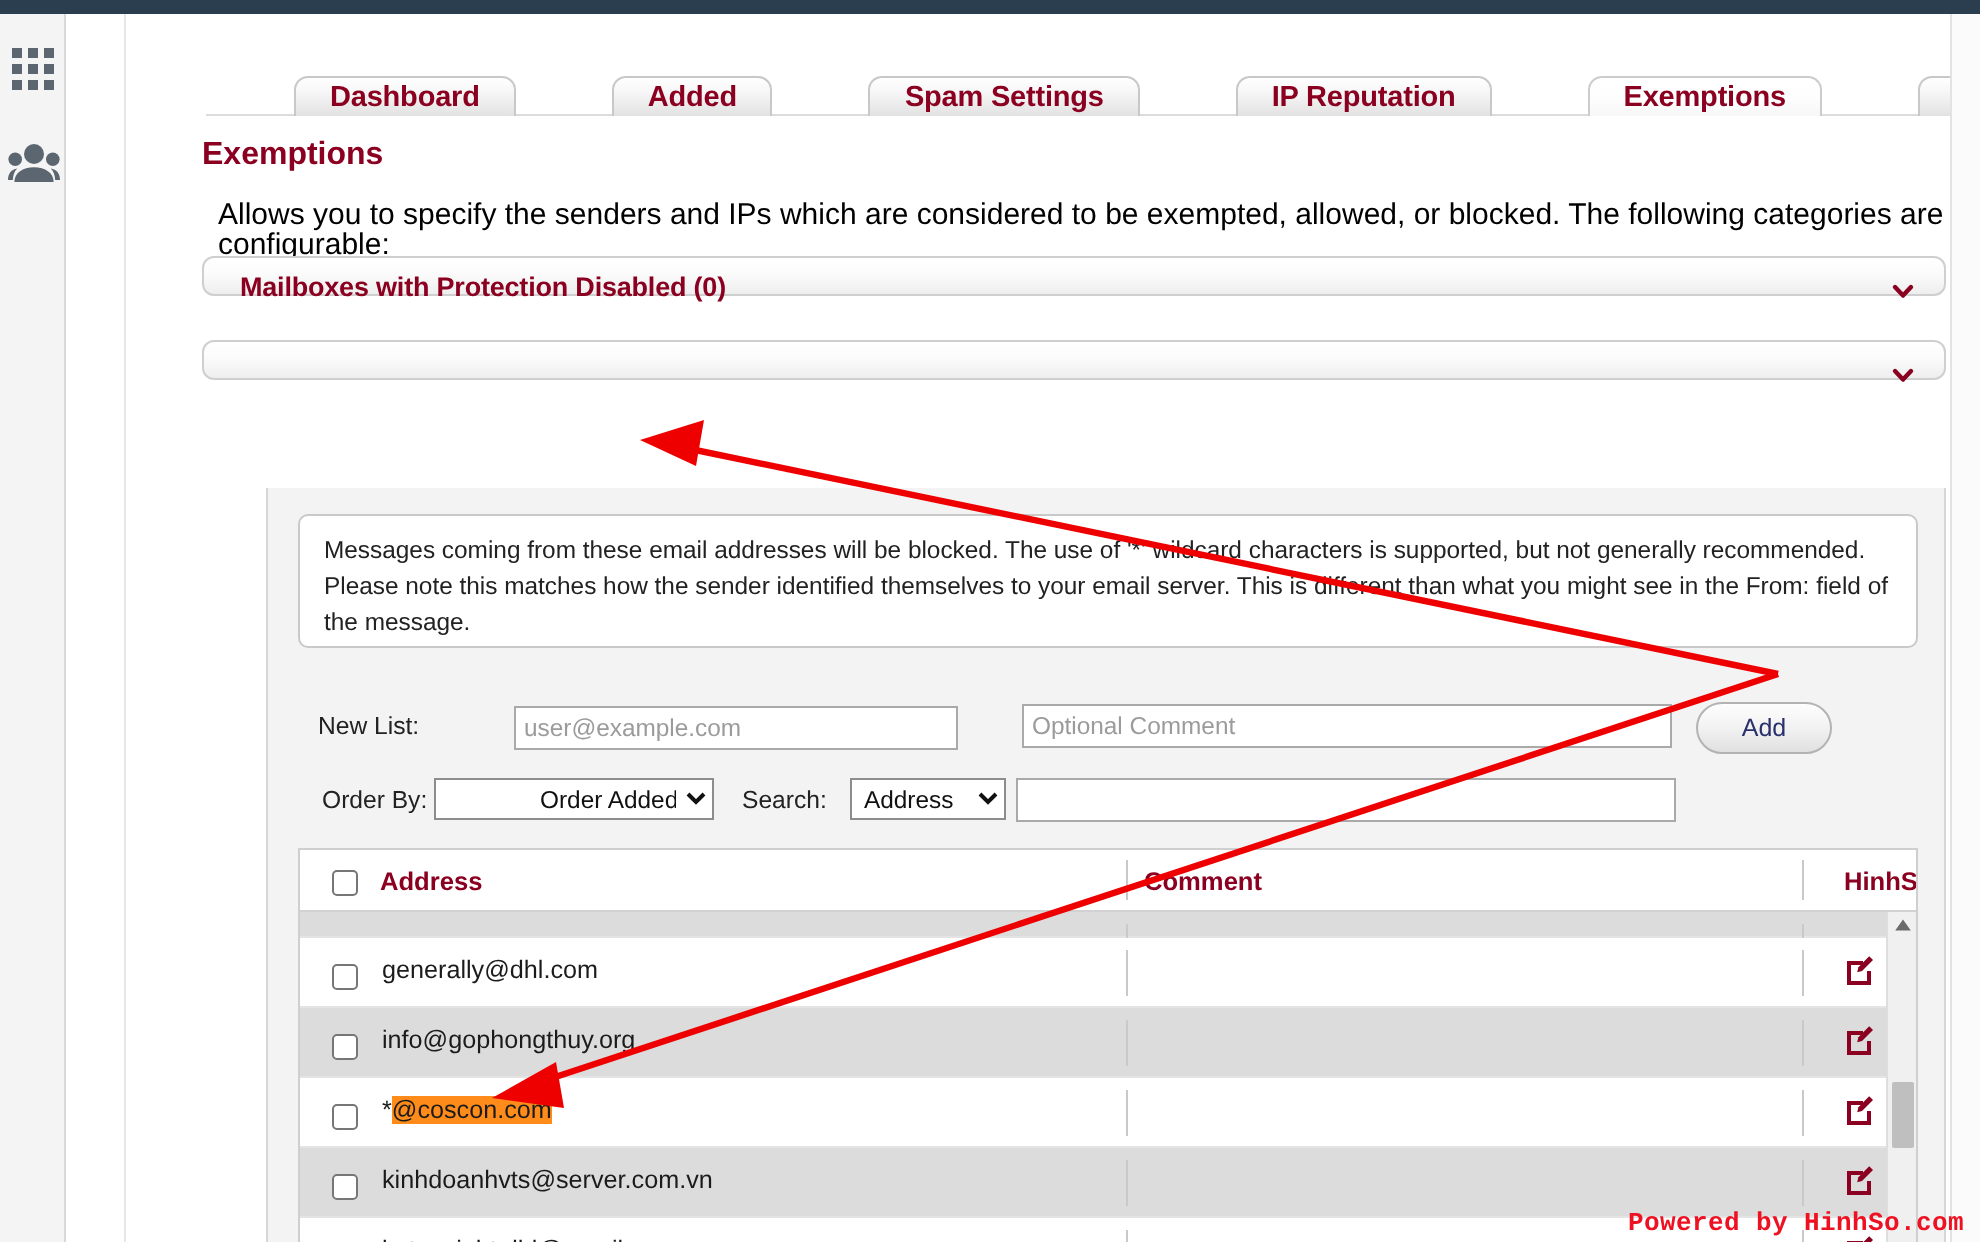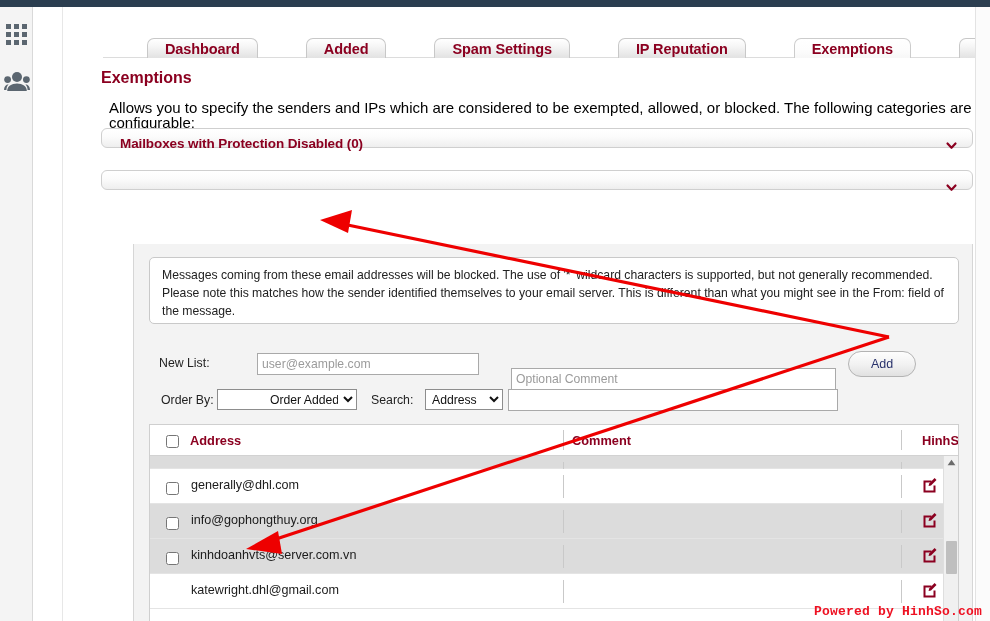--- a/index.html
+++ b/index.html
@@ -211,21 +211,21 @@
     border: 1px solid #a9a9a9;
     background: #ffffff;
     font-family: "Liberation Sans", sans-serif;
     font-size: 12.2px;
     color: #222222;
     padding: 0 4px;
     outline: none;
   }
   .txt::placeholder { color: #9b9b9b; }
   .txt-entry   { left: 95px; top: 2px; width: 222px; margin-left: 28px; }
-  .txt-comment { left: 377px; top: 17px; width: 325px; }
+  .txt-comment { left: 377px; top: 1px; width: 325px; }
   .txt-search  { left: 374px; top: 0px; width: 330px; }
 
   .btn-add {
     position: absolute;
     left: 714px; top: 0px;
     width: 68px; height: 26px;
     border: 1px solid #b3b3b3;
     border-radius: 13px;
     background: linear-gradient(to bottom, #fdfdfd 0%, #f2f2f2 50%, #e0e0e0 100%);
     color: #28316b;
@@ -540,20 +540,41 @@
                 <span class="icon-btn">
                   <svg width="15" height="16" viewBox="0 0 15 16" aria-hidden="true">
                     <rect x="1.2" y="2.4" width="12.6" height="1.9" fill="#8b0020"></rect>
                     <rect x="5.2" y="0.4" width="4.6" height="1.8" fill="#8b0020"></rect>
                     <path d="M2.4 5.1 h10.2 l-1 10.4 h-8.2 z" fill="#8b0020"></path>
                   </svg>
                 </span>
               </div>
             </div>
 
+            <div class="row highlight">
+              <input class="row-chk" type="checkbox" style="">
+              <div class="cell-addr"><span>*</span><span class="hl">@coscon.com</span></div>
+              <div class="row-sep s1"></div>
+              <div class="row-sep s2"></div>
+              <div class="row-actions">
+                <span class="icon-btn">
+                  <svg width="16" height="16" viewBox="0 0 16 16" aria-hidden="true">
+                    <path d="M1.5 3.5 h8 v2 h-6 v8 h8 v-5 h2 v7 h-12 z" fill="#8b0020"></path>
+                    <path d="M9 8.5 L14.5 3 L12.6 1.1 L7.2 6.6 L6.6 9.1 Z" fill="#8b0020"></path>
+                  </svg>
+                </span>
+                <span class="icon-btn">
+                  <svg width="15" height="16" viewBox="0 0 15 16" aria-hidden="true">
+                    <rect x="1.2" y="2.4" width="12.6" height="1.9" fill="#8b0020"></rect>
+                    <rect x="5.2" y="0.4" width="4.6" height="1.8" fill="#8b0020"></rect>
+                    <path d="M2.4 5.1 h10.2 l-1 10.4 h-8.2 z" fill="#8b0020"></path>
+                  </svg>
+                </span>
+              </div>
+            </div>
 
             <div class="row alt">
               <input class="row-chk" type="checkbox" style="">
               <div class="cell-addr">kinhdoanhvts@server.com.vn</div>
               <div class="row-sep s1"></div>
               <div class="row-sep s2"></div>
               <div class="row-actions">
                 <span class="icon-btn">
                   <svg width="16" height="16" viewBox="0 0 16 16" aria-hidden="true">
                     <path d="M1.5 3.5 h8 v2 h-6 v8 h8 v-5 h2 v7 h-12 z" fill="#8b0020"></path>

